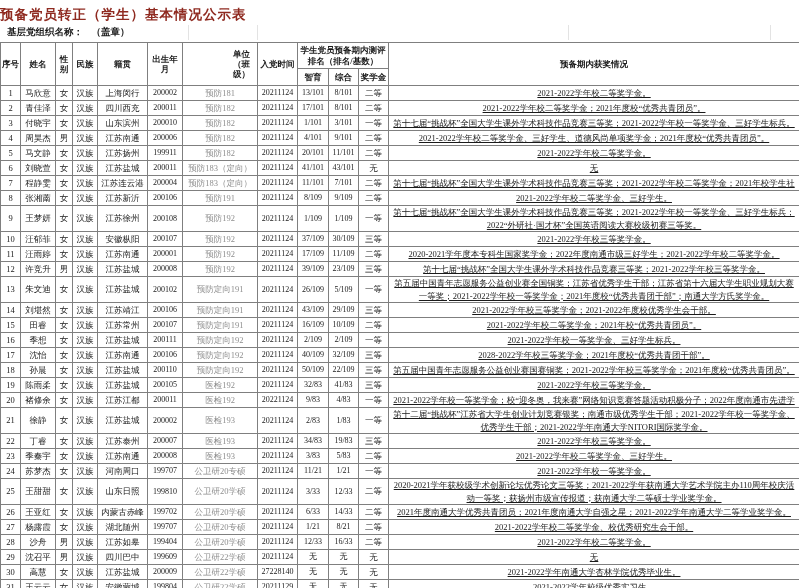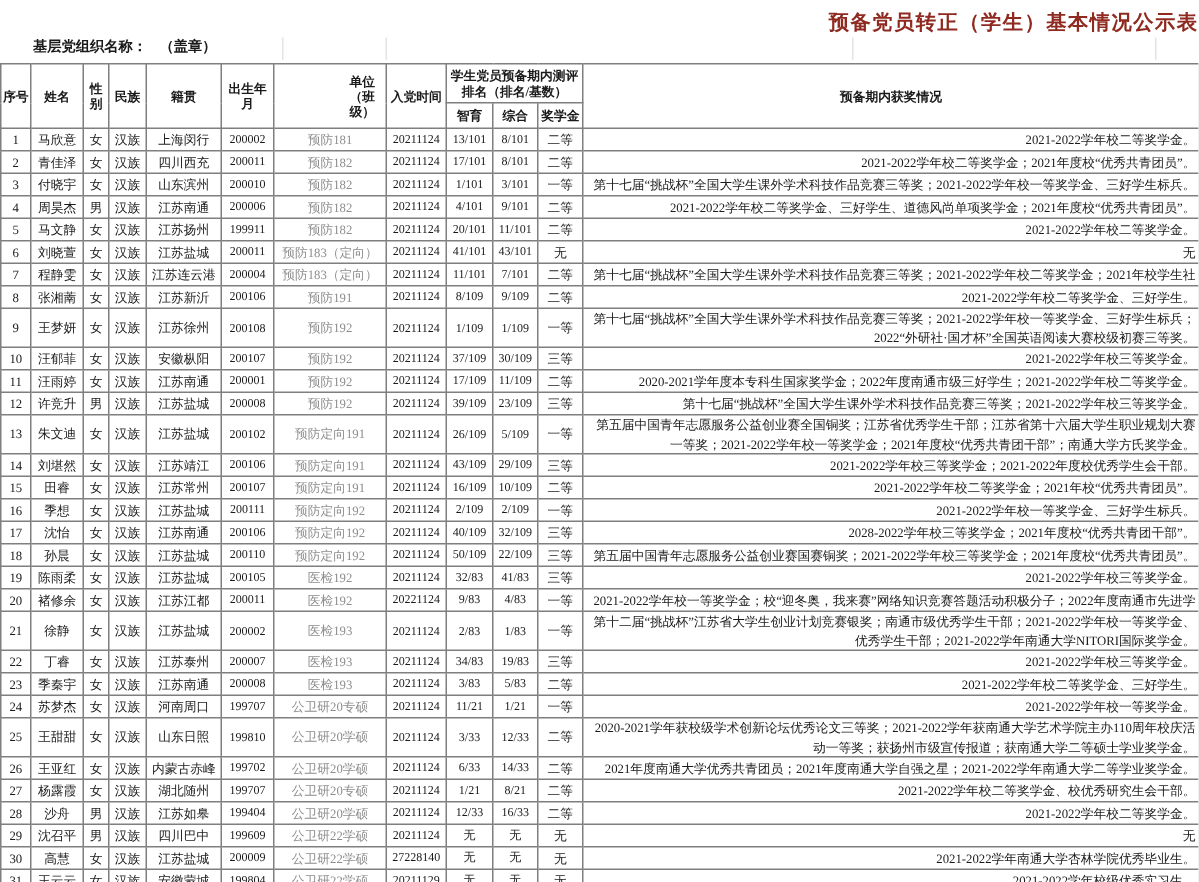--- a/index.html
+++ b/index.html
@@ -1,38 +1,38 @@
 <!DOCTYPE html>
 <html style="--title-color: #8f2a20; --unit-color: #8e8e8e; --grid-color: #7f7f7f; --text-color: #1a1a1a;"><head>
 <meta charset="utf-8">
 <style>
   html,body{margin:0;padding:0;background:#fff;}
   #page{position:relative;width:799px;height:588px;overflow:hidden;background:#fff;
         font-family:"Liberation Serif","DejaVu Serif",serif;color:var(--text-color,#1a1a1a);}
-  .title{margin-top:5px;height:20px;line-height:20px;text-align:right;
+  .title{margin-top:5px;height:20px;line-height:20px;text-align:left;
          font-size:13.5px;font-weight:bold;letter-spacing:1px;color:var(--title-color,#8f2a20);}
-  .org-row{position:relative;height:15px;line-height:15px;padding-left:22px;
+  .org-row{position:relative;height:15px;line-height:15px;padding-left:7px;
            font-size:9.5px;font-weight:bold;}
   .org-row .seal{margin-left:6px;}
   .vline{position:absolute;top:0;width:1px;height:15px;background:#e3e3e3;}
   table{border-collapse:collapse;table-layout:fixed;width:799px;margin-top:2px;}
   th,td{border:1px solid var(--grid-color,#7f7f7f);padding:0 1px;box-sizing:border-box;
         text-align:center;vertical-align:middle;overflow:hidden;}
   thead tr.h1{height:26px;}
   thead tr.h2{height:17px;}
   th{font-weight:bold;font-size:8.5px;line-height:1.2;}
   th.group{font-size:8.5px;}
   th.unit-h{white-space:pre-line;padding-left:44px;}
   tbody tr{height:15px;}
   tbody tr.tall{height:25px;}
   td{font-size:8.5px;line-height:1.2;white-space:nowrap;}
   td.col-joined,td.col-moral,td.col-overall{font-size:8px;}
   td.col-birth{font-size:8px;text-align:center;}
   td.col-unit{color:var(--unit-color,#8e8e8e);}
-  td.col-awards{text-align:right;padding:0 2px;white-space:normal;}
+  td.col-awards{text-align:center;padding:0 2px;white-space:normal;text-decoration:underline;}
   .awards-text{font-size:8.5px;line-height:12.5px;max-height:12.5px;overflow:hidden;}
   tr.tall .awards-text{max-height:25px;}
 </style>
 </head>
 <body>
 
 <div id="page">
   <div class="title">预备党员转正（学生）基本情况公示表</div>
   <div class="org-row">
     <span>基层党组织名称：</span>

